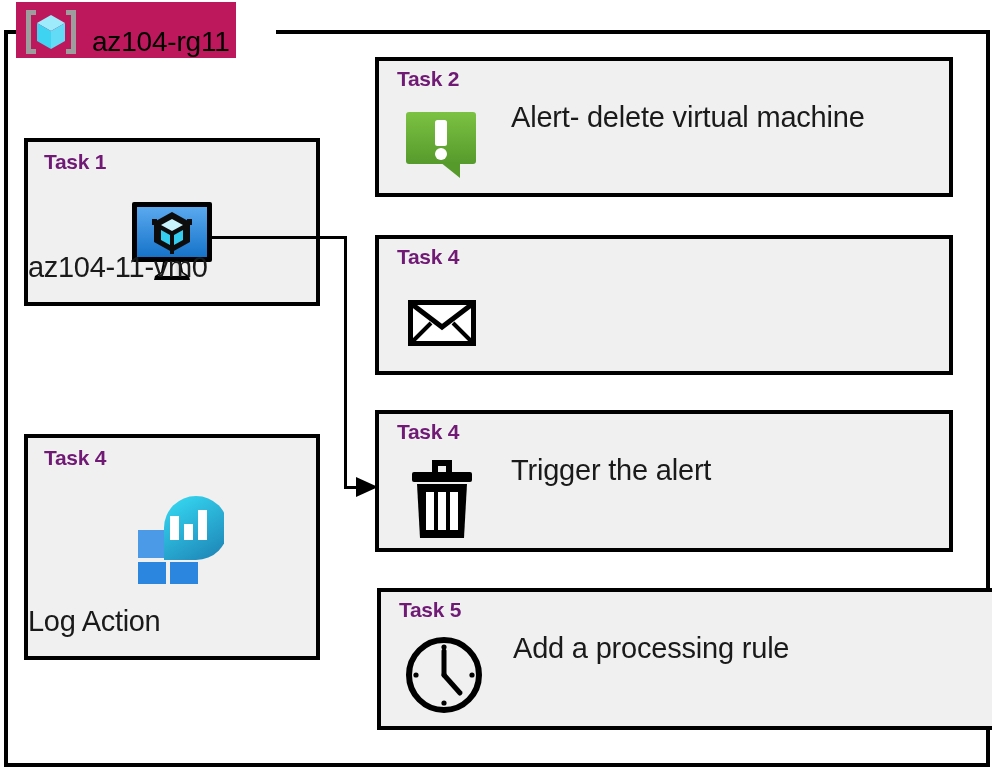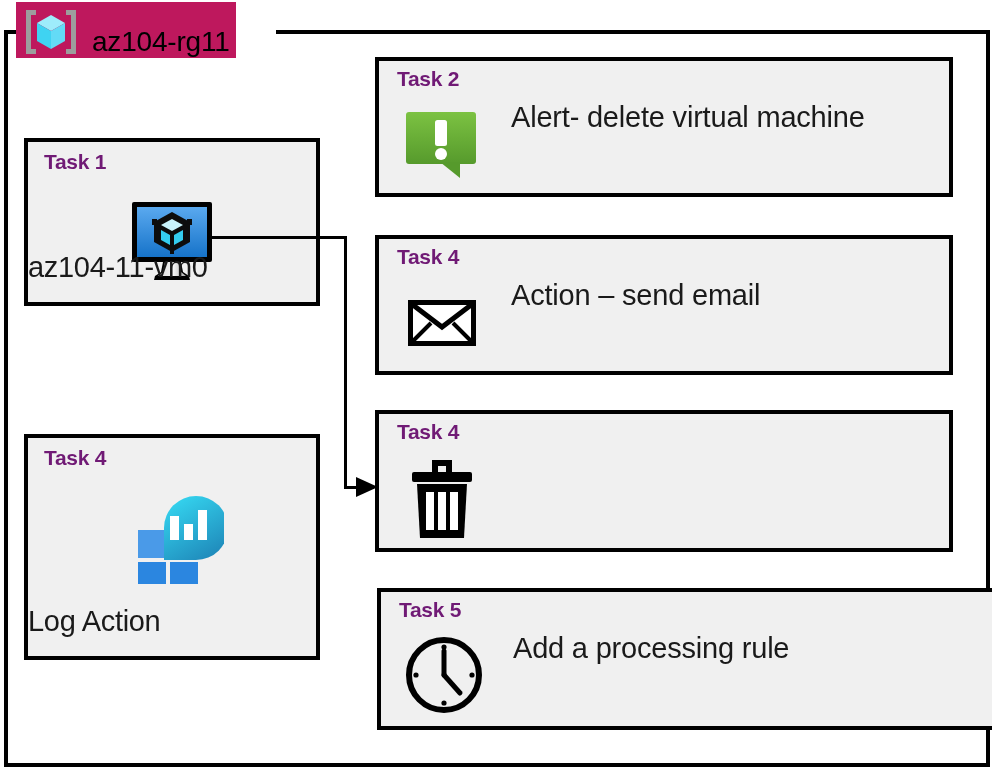--- a/index.html
+++ b/index.html
@@ -218,41 +218,41 @@
     <span class="task-label right-label">Task 4</span>
     <div class="right-row">
       <span class="right-icon-wrap">
         <svg viewBox="0 0 80 80" width="80" height="80">
           <rect x="6" y="18" width="68" height="46" fill="#000"></rect>
           <rect x="11" y="23" width="58" height="36" fill="#fff"></rect>
           <path d="M11 23 L40 45 L69 23" fill="none" stroke="#000" stroke-width="5"></path>
           <path d="M11 59 L29 41 M69 59 L51 41" fill="none" stroke="#000" stroke-width="4"></path>
         </svg>
       </span>
-      <span class="task-text">Action – send email</span>
     </div>
   </div>
 
   <div class="task-box" id="task4-box">
     <span class="task-label right-label">Task 4</span>
     <div class="right-row">
       <span class="right-icon-wrap">
         <svg viewBox="0 0 80 86" width="80" height="86">
 
           <path d="M30 6 L50 6 L50 18 L44 18 L44 12 L36 12 L36 18 L30 18 Z" fill="#000"></path>
 
           <rect x="10" y="18" width="60" height="10" rx="2" fill="#000"></rect>
 
           <path d="M15 30 L65 30 L62 84 L18 84 Z" fill="#000"></path>
 
           <rect x="24" y="38" width="8" height="38" fill="#fff"></rect>
           <rect x="36" y="38" width="8" height="38" fill="#fff"></rect>
           <rect x="48" y="38" width="8" height="38" fill="#fff"></rect>
         </svg>
       </span>
+      <span class="task-text">Trigger the alert</span>
     </div>
   </div>
 
   <div class="task-box" id="task5-box">
     <span class="task-label right-label">Task 5</span>
     <div class="right-row">
       <span class="right-icon-wrap">
         <svg viewBox="0 0 84 84" width="84" height="84">
           <circle cx="42" cy="42" r="35" fill="none" stroke="#000" stroke-width="6"></circle>
           <circle cx="42" cy="14" r="2.6" fill="#000"></circle>

